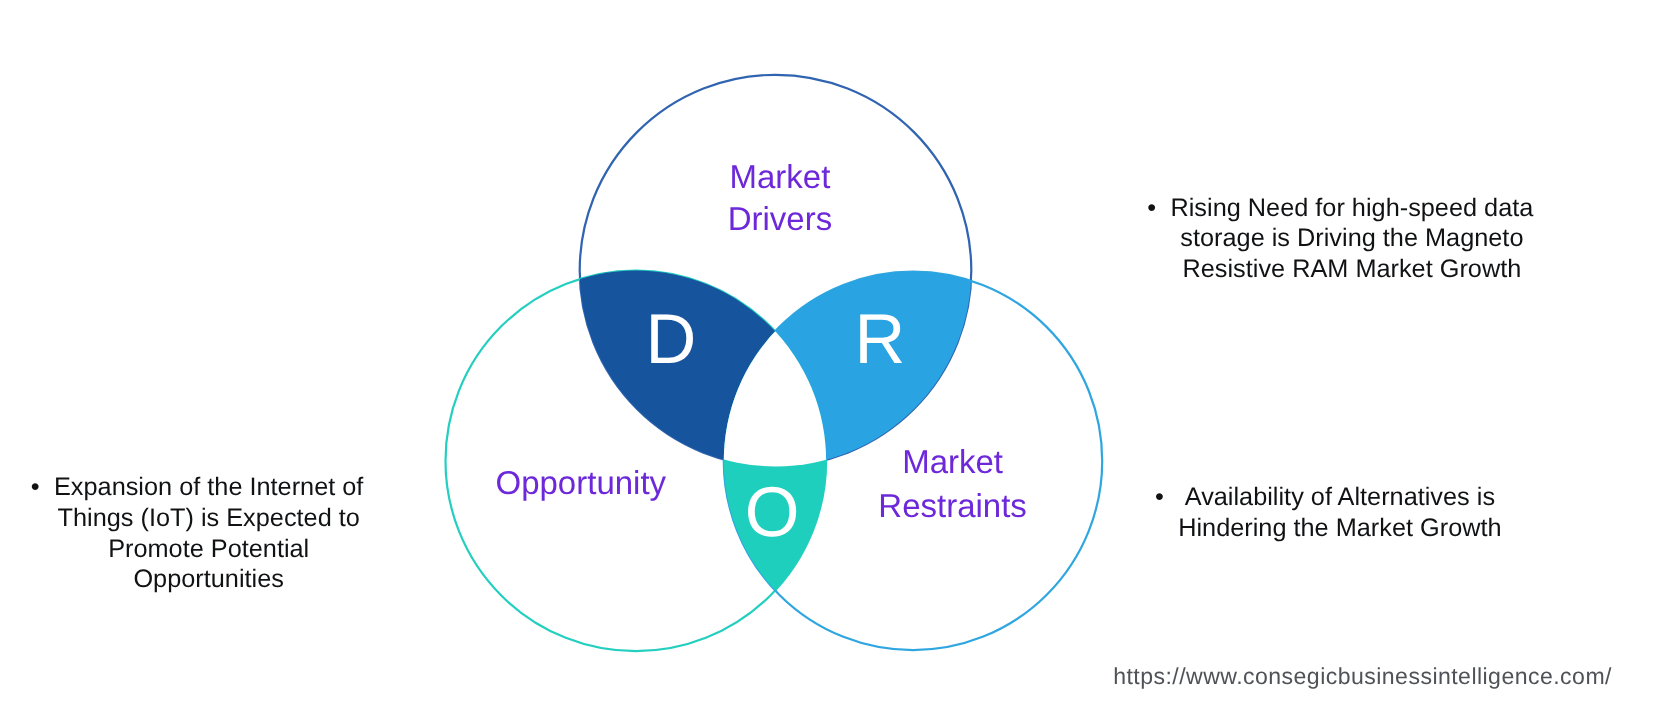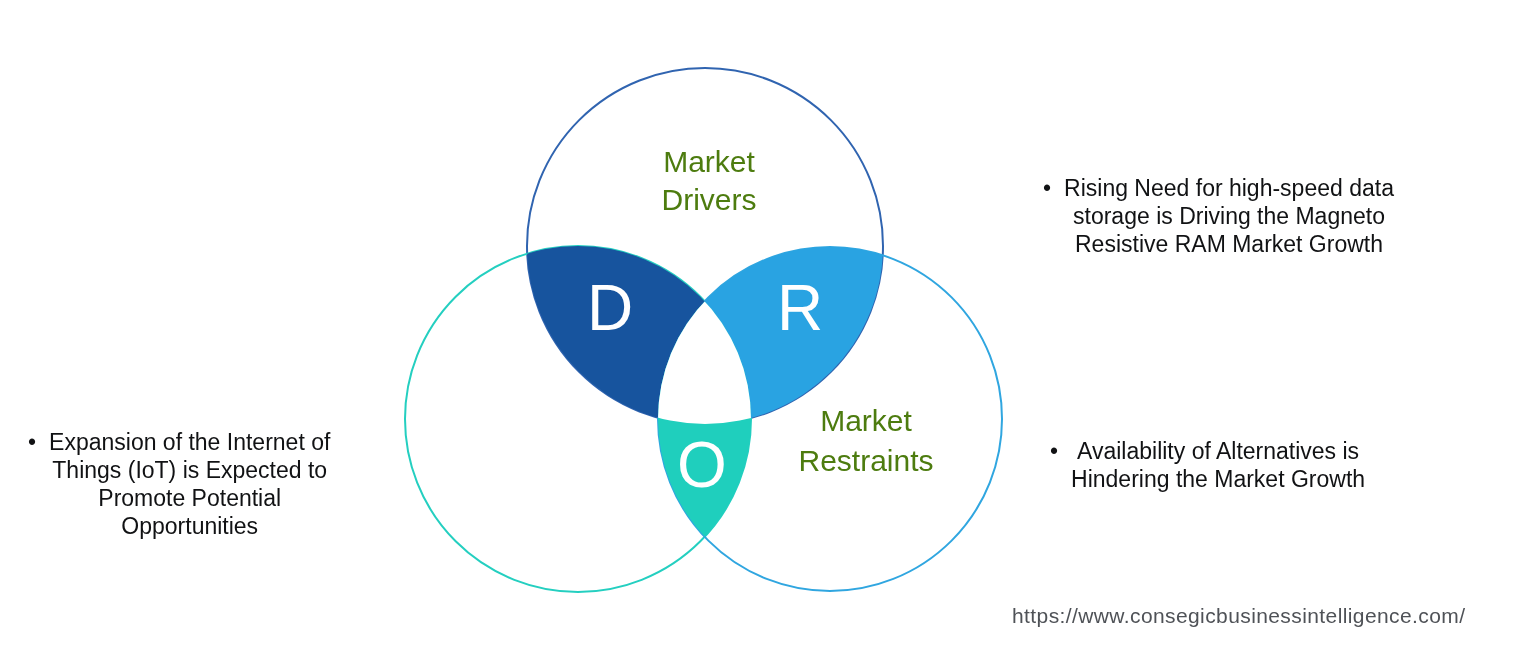--- a/index.html
+++ b/index.html
@@ -23,21 +23,21 @@
   .venn-letter {
     font-family: "Liberation Sans", sans-serif;
     font-size: 64px;
     font-weight: 400;
   }
   .circle-label {
     position: absolute;
     transform: translateX(-50%);
     text-align: center;
     white-space: pre-line;
-    color: #4d7c0f;
+    color: #6d28d9;
     font-size: 30px;
     font-weight: 400;
   }
   .label-drivers    { left: 709px; top: 143px; line-height: 38px; }
   .label-opportunity{ left: 528px; top: 421px; line-height: 38px; }
   .label-restraints { left: 866px; top: 401px; line-height: 40px; }
   .bullet {
     position: absolute;
     display: flex;
     align-items: flex-start;
@@ -107,20 +107,21 @@
       </g>
     </g>
 
     <text class="venn-letter" x="610" y="330" text-anchor="middle" fill="#ffffff">D</text>
     <text class="venn-letter" x="800" y="330" text-anchor="middle" fill="#ffffff">R</text>
     <text class="venn-letter" x="702" y="487" text-anchor="middle" fill="#ffffff">O</text>
   </svg>
 
   <div class="circle-label label-drivers">Market
 Drivers</div>
+  <div class="circle-label label-opportunity">Opportunity</div>
   <div class="circle-label label-restraints">Market
 Restraints</div>
 
   <div class="bullet bullet-left">
     <span class="marker">•</span>
     <span class="btext">Expansion of the Internet of
 Things (IoT) is Expected to
 Promote Potential
 Opportunities</span>
   </div>

